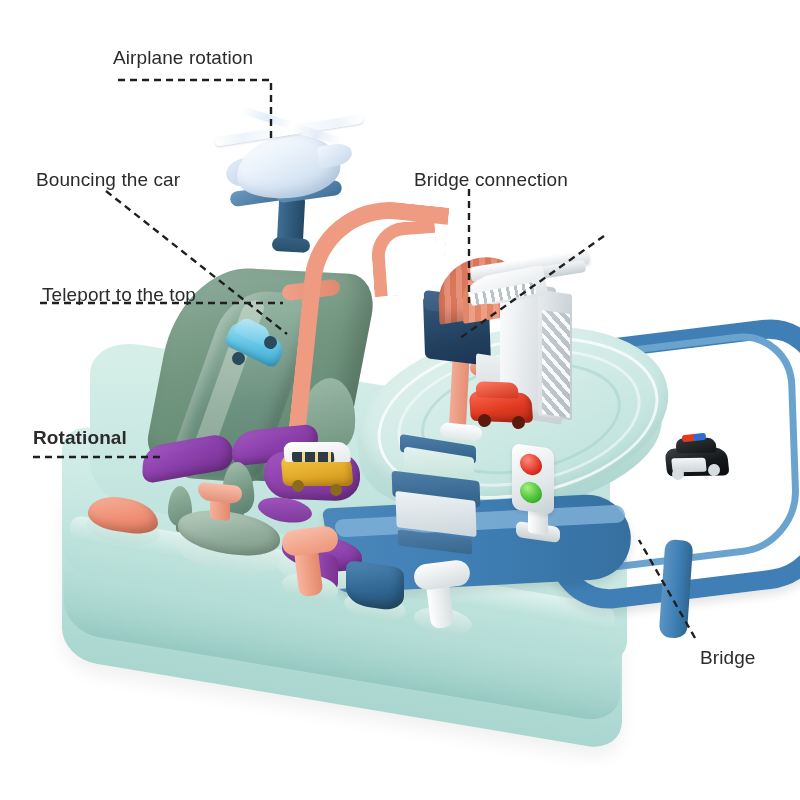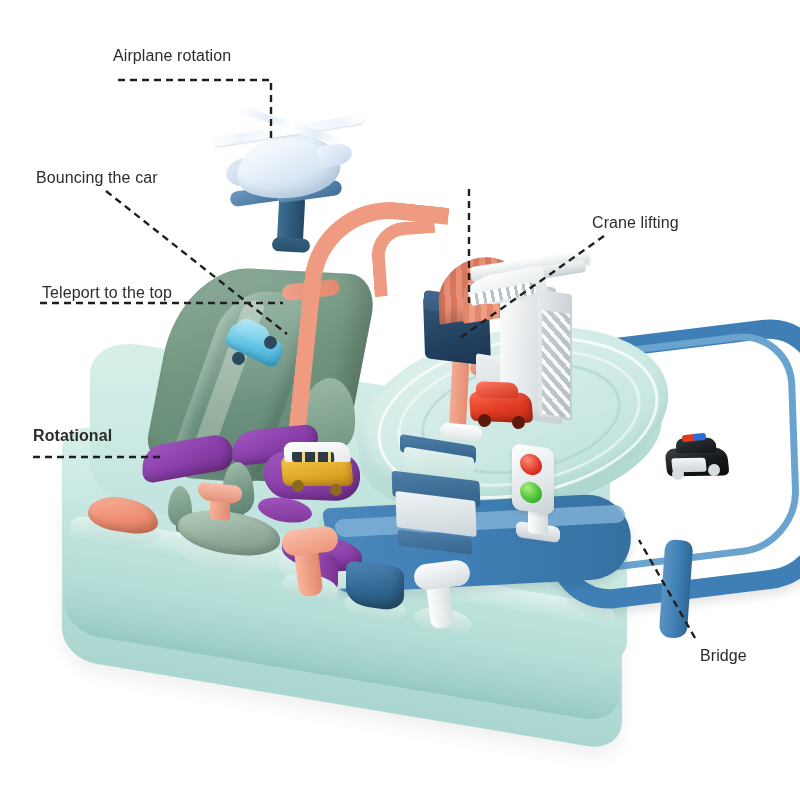--- a/index.html
+++ b/index.html
@@ -10,21 +10,21 @@
     font-family:"Liberation Sans","DejaVu Sans",sans-serif;
     overflow:hidden;
     position:relative;
   }
   #stage{position:absolute;left:0;top:0;width:800px;height:800px;background:#fff;}
 
   
   .anno{
     position:absolute;
     color:#2b2b2b;
-    font-size:16px;
+    font-size:19px;
     line-height:1.05;
     white-space:nowrap;
     letter-spacing:.1px;
     -webkit-font-smoothing:antialiased;
   }
 
   
   #leaders{position:absolute;left:0;top:0;width:800px;height:800px;pointer-events:none;}
 
   
@@ -633,17 +633,17 @@
       <path id="ld-bridge-connection" d="M469,189 L469,303"></path>
       <path id="ld-crane-lifting" d="M604,236 L460,338"></path>
       <path id="ld-rotational" d="M33,457 L161,457"></path>
       <path id="ld-arrival" d="M695,638 L639,540"></path>
     </g>
   </svg>
 
   <div class="anno" style="left:113px;top:48px;">Airplane rotation</div>
   <div class="anno" style="left:36px;top:170px;">Bouncing the car</div>
   <div class="anno" style="left:42px;top:285px;">Teleport to the top</div>
-  <div class="anno" style="left:592px;top:215px;">Crane lifting</div>
+  <div class="anno" style="left:414px;top:170px;">Bridge connection</div>
   <div class="anno" style="left:33px;top:428px;font-weight:bold;">Rotational</div>
   <div class="anno" style="left:700px;top:648px;">Bridge</div>
 
 </div>
 
 </body></html>

